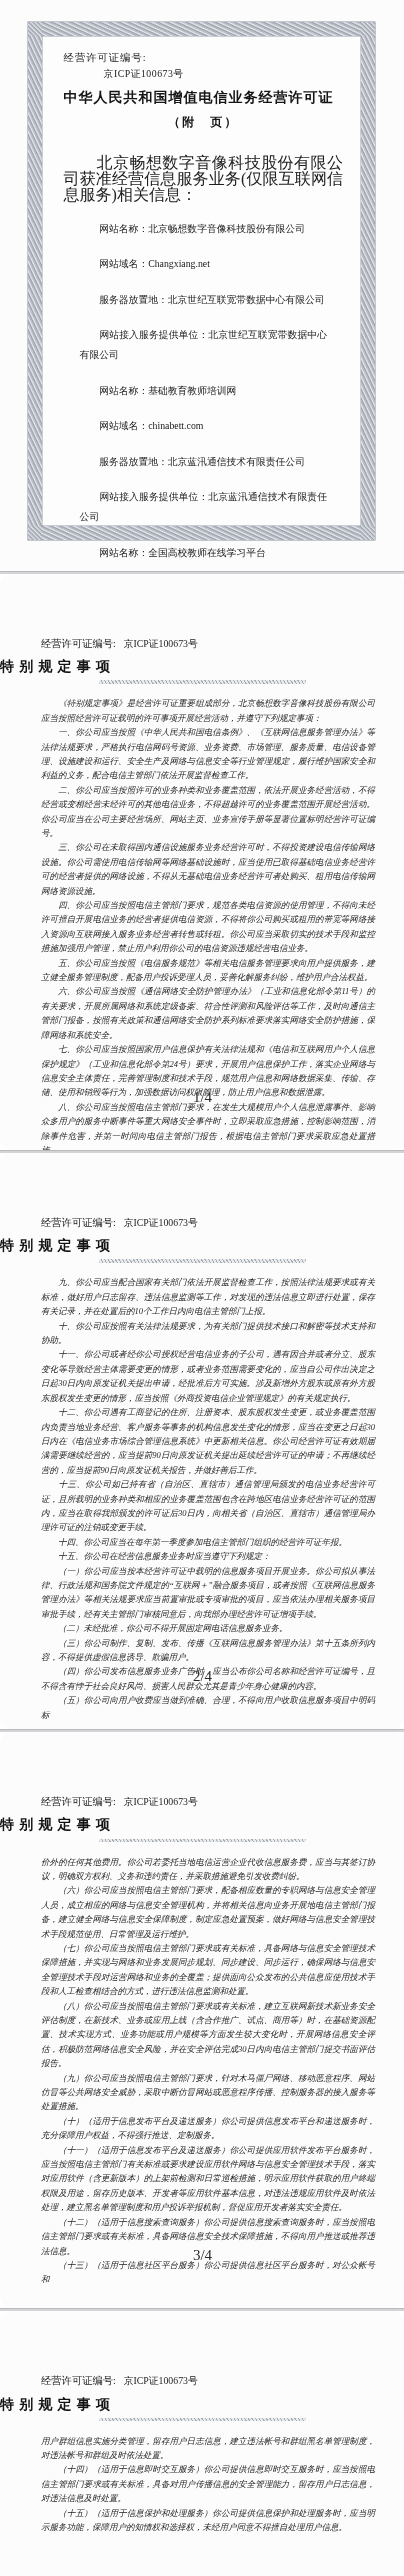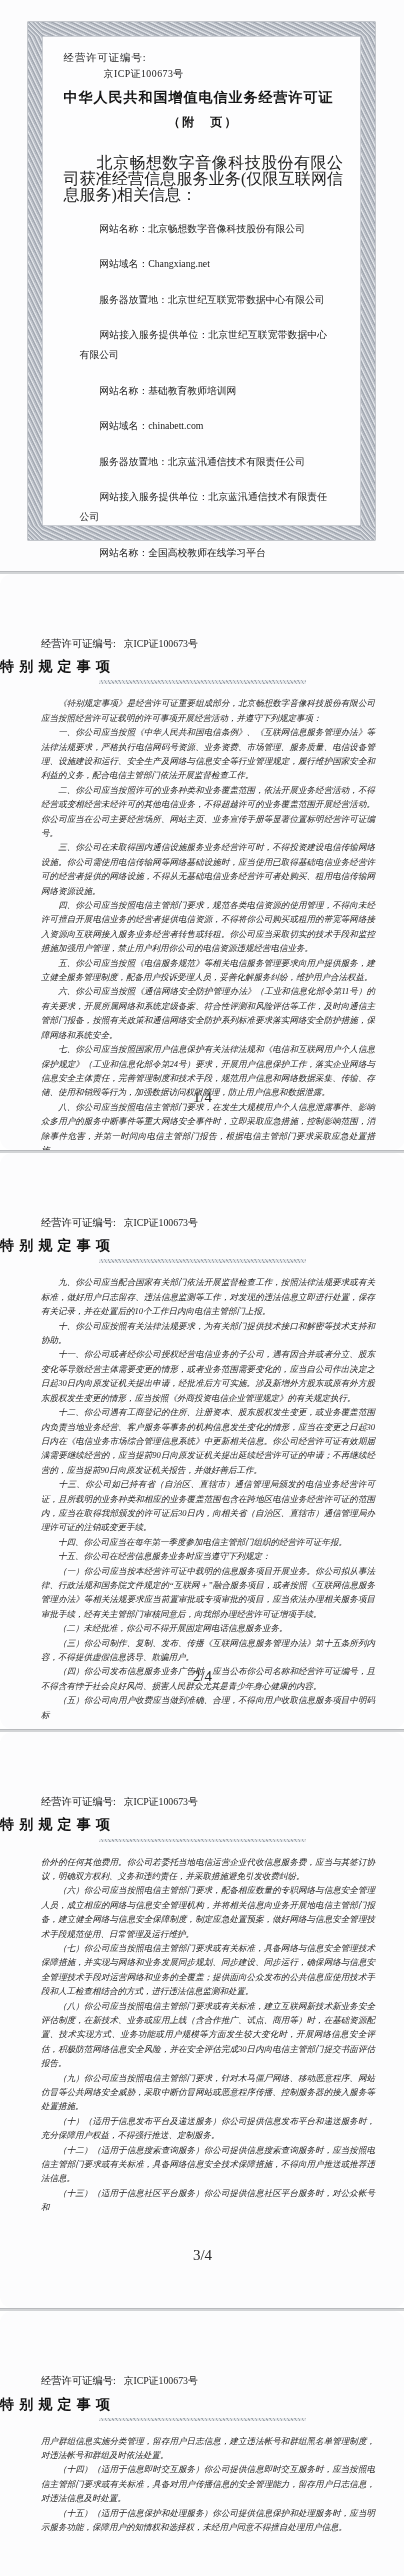--- a/index.html
+++ b/index.html
@@ -131,20 +131,21 @@
     <h2 class="prov-title">特别规定事项</h2>
     <div class="zigzag"></div>
     <div class="prov-body">
 
     <p>价外的任何其他费用。你公司若委托当地电信运营企业代收信息服务费，应当与其签订协议，明确双方权利、义务和违约责任，并采取措施避免引发收费纠纷。</p>
         <p>　　（六）你公司应当按照电信主管部门要求，配备相应数量的专职网络与信息安全管理人员，成立相应的网络与信息安全管理机构，并将相关信息向业务开展地电信主管部门报备，建立健全网络与信息安全保障制度，制定应急处置预案，做好网络与信息安全管理技术手段规范使用、日常管理及运行维护。</p>
         <p>　　（七）你公司应当按照电信主管部门要求或有关标准，具备网络与信息安全管理技术保障措施，并实现与网络和业务发展同步规划、同步建设、同步运行，确保网络与信息安全管理技术手段对运营网络和业务的全覆盖；提供面向公众发布的公共信息应使用技术手段和人工检查相结合的方式，进行违法信息监测和处置。</p>
         <p>　　（八）你公司应当按照电信主管部门要求或有关标准，建立互联网新技术新业务安全评估制度，在新技术、业务或应用上线（含合作推广、试点、商用等）时，在基础资源配置、技术实现方式、业务功能或用户规模等方面发生较大变化时，开展网络信息安全评估，积极防范网络信息安全风险，并在安全评估完成30日内向电信主管部门提交书面评估报告。</p>
         <p>　　（九）你公司应当按照电信主管部门要求，针对木马僵尸网络、移动恶意程序、网站仿冒等公共网络安全威胁，采取中断仿冒网站或恶意程序传播、控制服务器的接入服务等处置措施。</p>
         <p>　　（十）（适用于信息发布平台及递送服务）你公司提供信息发布平台和递送服务时，充分保障用户权益，不得强行推送、定制服务。</p>
+        <p>　　（十一）（适用于信息发布平台及递送服务）你公司提供应用软件发布平台服务时，应当按照电信主管部门有关标准或要求建设应用软件网络与信息安全管理技术手段，落实对应用软件（含更新版本）的上架前检测和日常巡检措施，明示应用软件获取的用户终端权限及用途，留存历史版本、开发者等应用软件基本信息，对违法违规应用软件及时依法处理，建立黑名单管理制度和用户投诉举报机制，督促应用开发者落实安全责任。</p>
         <p>　　（十二）（适用于信息搜索查询服务）你公司提供信息搜索查询服务时，应当按照电信主管部门要求或有关标准，具备网络信息安全技术保障措施，不得向用户推送或推荐违法信息。</p>
         <p>　　（十三）（适用于信息社区平台服务）你公司提供信息社区平台服务时，对公众帐号和</p>
       </div>
     <div class="page-num">3/4</div>
   </section>
 
   <div class="page-divider"></div>
 
   <section class="page prov-page last">
     <div class="prov-head">

